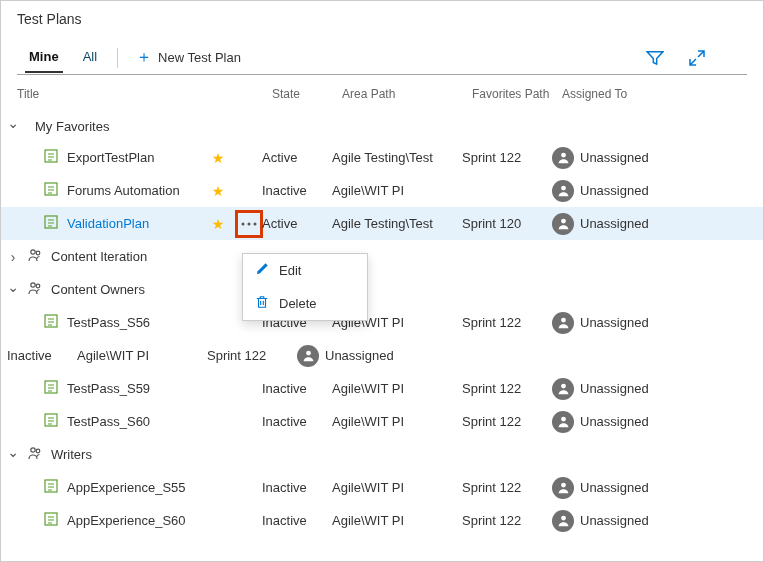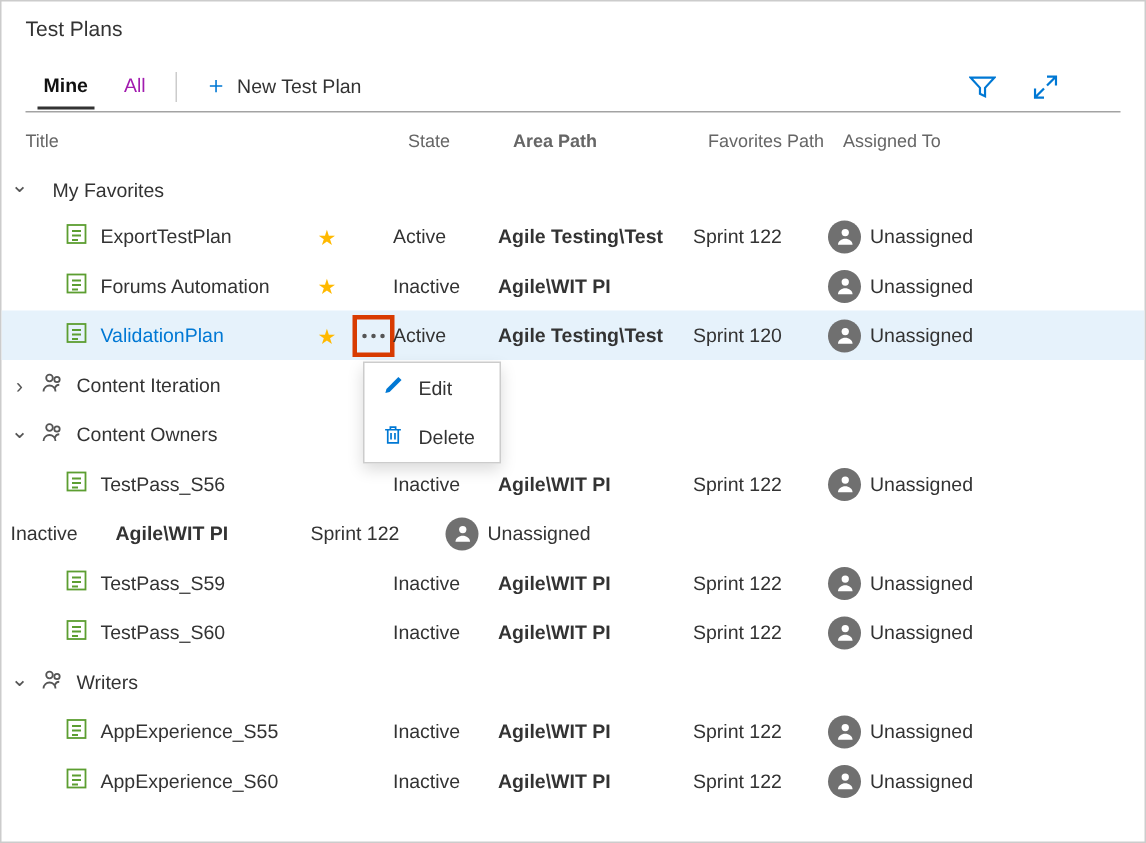--- a/index.html
+++ b/index.html
@@ -20,21 +20,21 @@
   .tabs-row {
     display: flex;
     align-items: center;
     border-bottom: 1px solid #a3a3a3;
     padding-bottom: 0;
     gap: 0;
   }
   .tab {
     padding: 6px 12px 8px 12px;
     cursor: pointer;
-    color: #a21caf;
+    color: #0c4a6e;
     position: relative;
   }
   .tab.active { color: #111; font-weight: 600; }
   .tab.active::after {
     content: "";
     position: absolute;
     bottom: -1px; left: 8px; right: 8px;
     height: 2px;
     background: #333;
   }
@@ -51,21 +51,21 @@
   .icon-btn { width: 20px; height: 20px; color: #0078d4; cursor: pointer; display: flex; align-items: center; justify-content: center; }
   .table { padding: 0 0; }
   .thead {
     display: flex;
     padding: 12px 16px 10px 16px;
     color: #666;
     font-size: 12px;
   }
   .col-title { flex: 0 0 255px; }
   .col-state { flex: 0 0 70px; }
-  .col-area { flex: 0 0 130px; white-space: nowrap; overflow: hidden; text-overflow: clip; font-weight: bold;}
+  .col-area { flex: 0 0 130px; white-space: nowrap; overflow: hidden; text-overflow: clip;}
   .col-iter  { flex: 0 0 90px; }
   .col-assn { flex: 1; }
   .group-row {
     display: flex;
     align-items: center;
     padding: 7px 6px;
     gap: 8px;
   }
   .chev { width: 12px; text-align: center; color: #555; cursor: pointer;}
   .group-icon { color: #555; }
@@ -99,22 +99,22 @@
   .assn-cell { display: flex; align-items: center; gap: 6px; }
   .avatar {
     width: 22px; height: 22px; border-radius: 50%;
     background: #707070;
     display: flex; align-items:center; justify-content:center;
     color: #fff;
   }
   .ctx-menu {
     position: absolute;
     left: 241px;
-    top: 240px;
-    width: 92px;
+    top: 252px;
+    width: 126px;
     background: #fff;
     border: 1px solid #ccc;
     box-shadow: 0 4px 10px rgba(0,0,0,0.15);
     z-index: 10;
   }
   .ctx-item {
     display: flex;
     align-items: center;
     gap: 10px;
     padding: 8px 12px;

